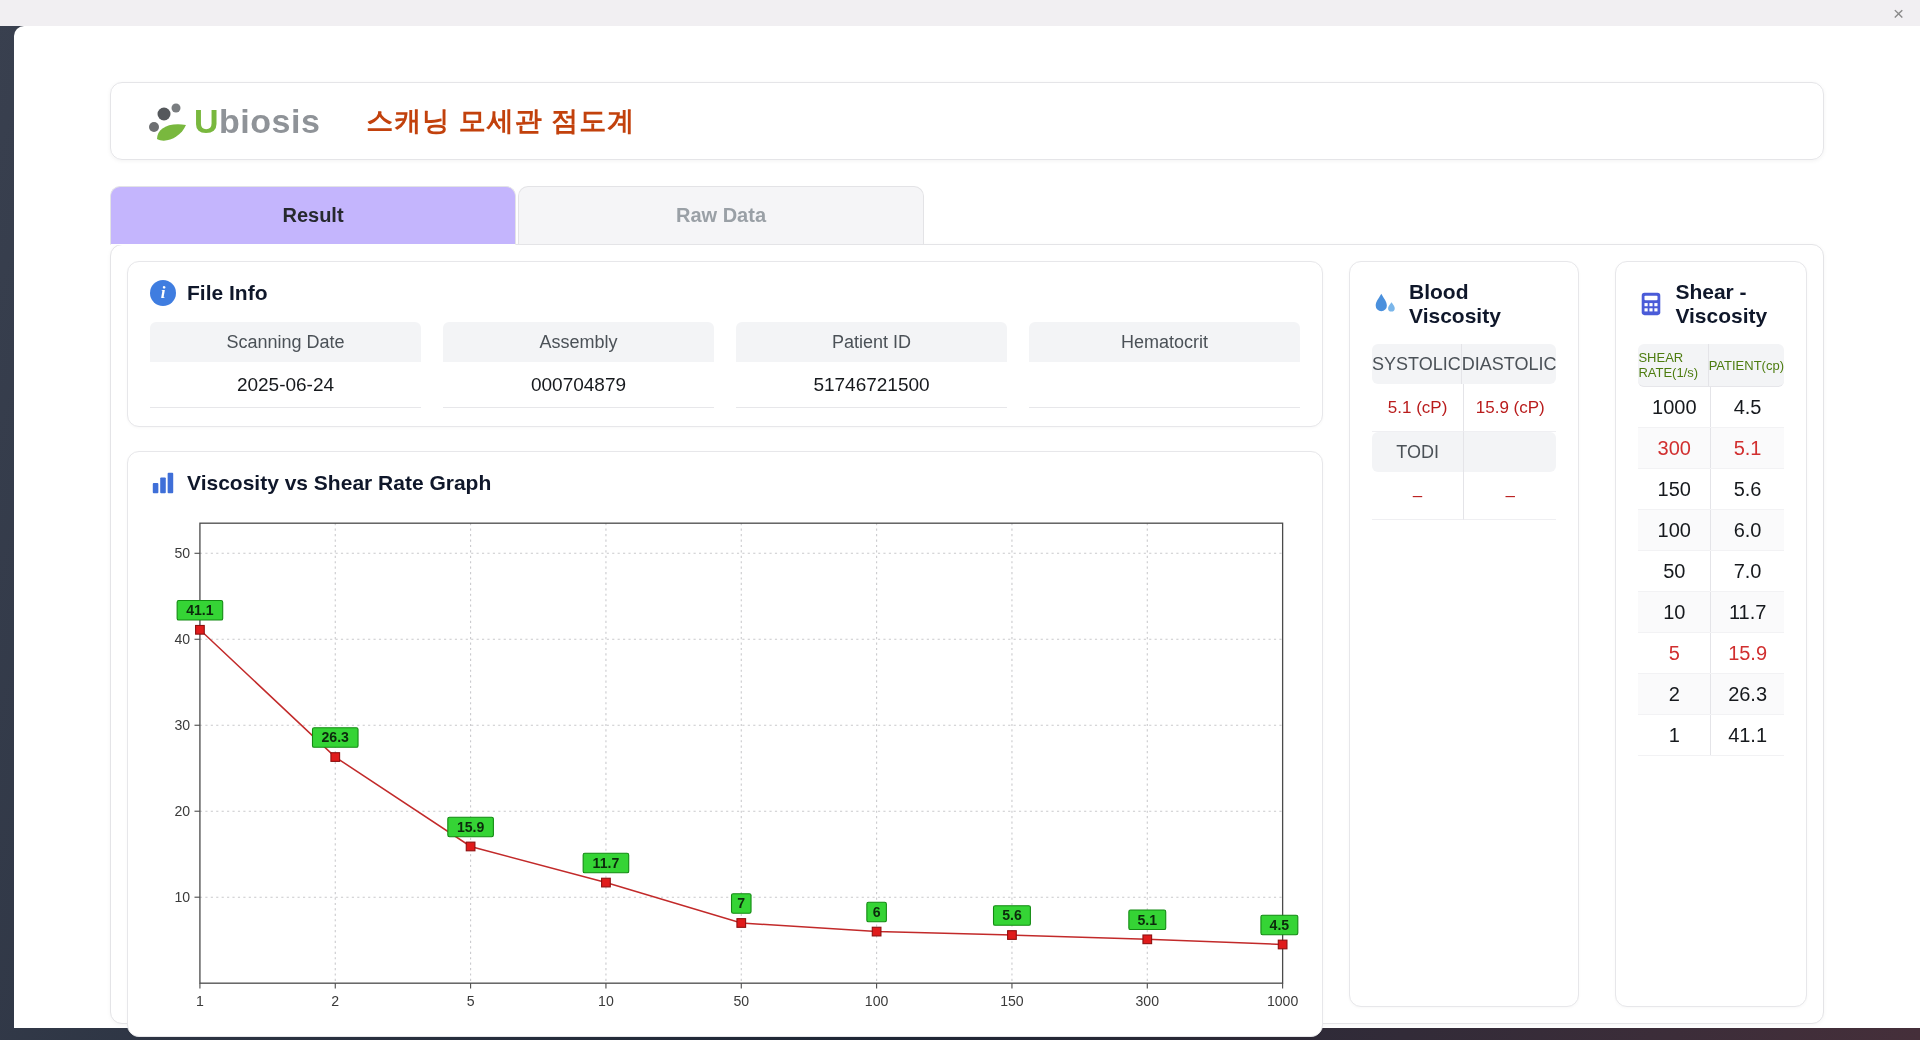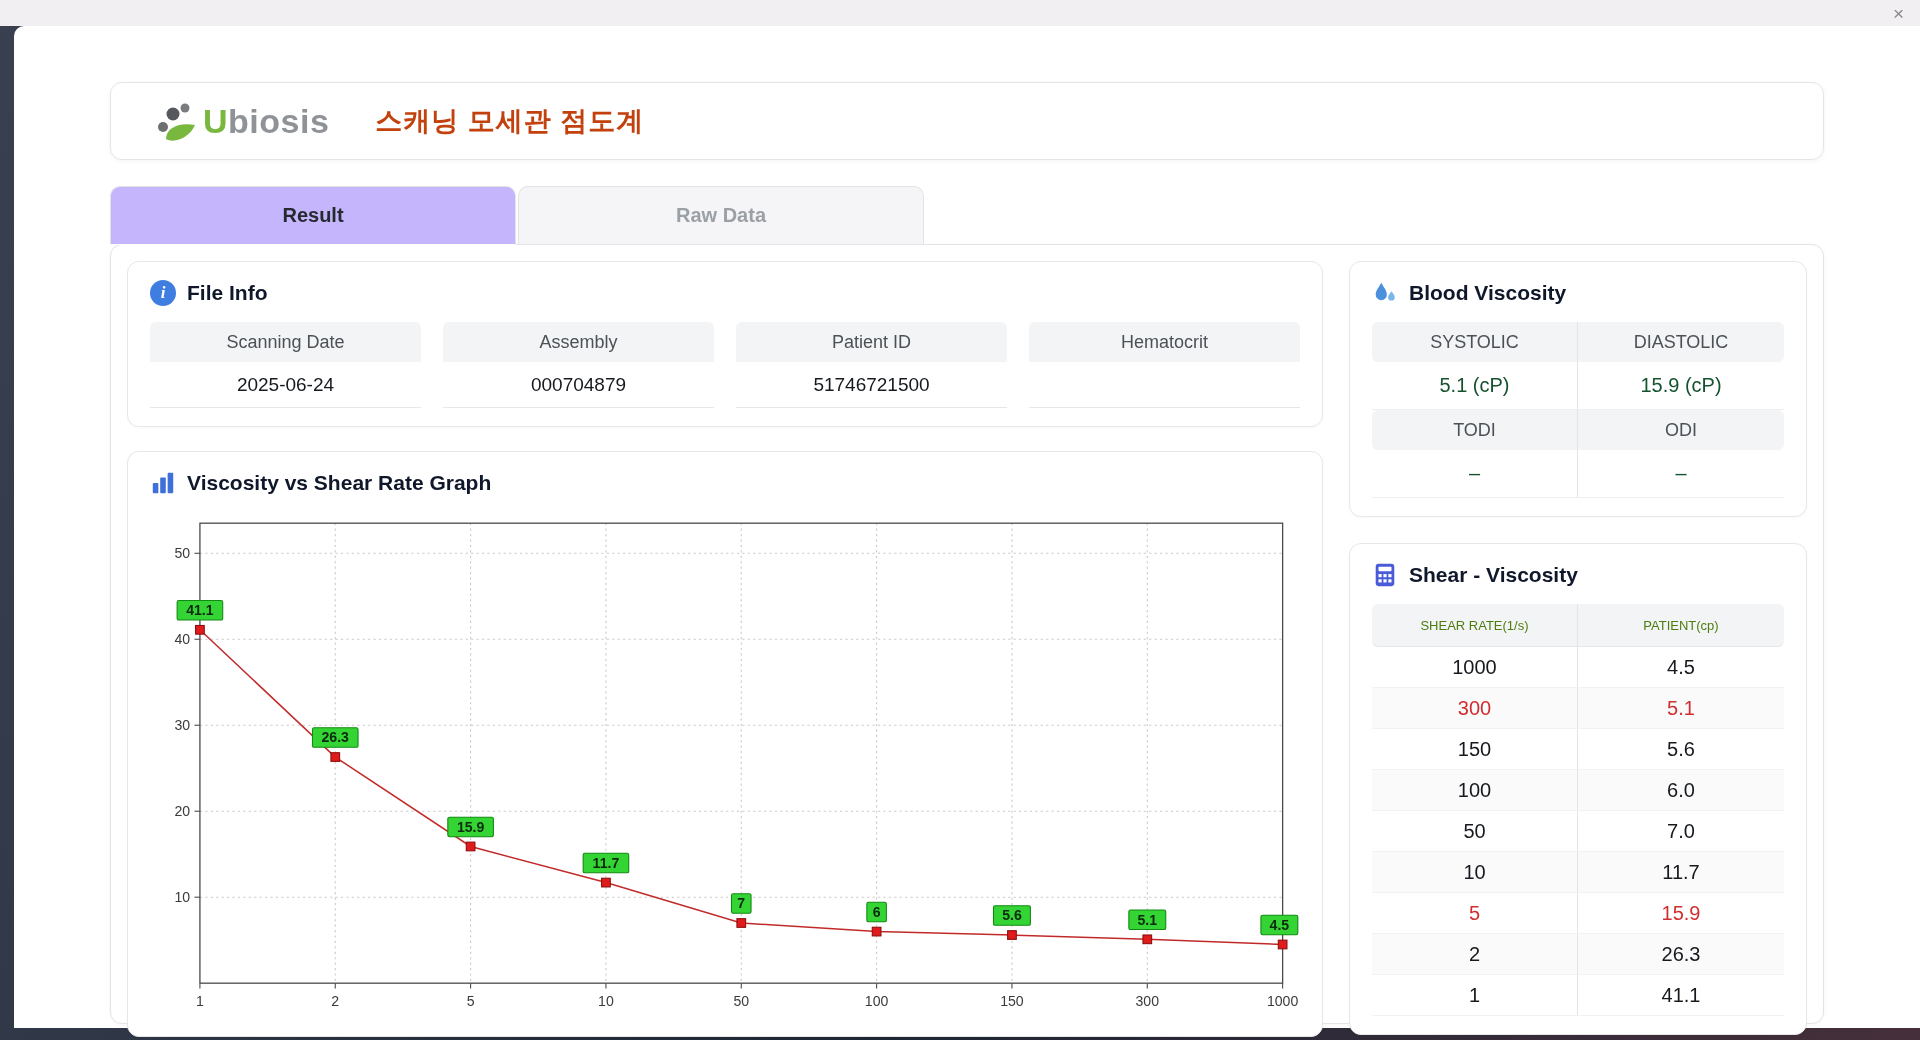--- a/index.html
+++ b/index.html
@@ -5,37 +5,37 @@
   *{box-sizing:border-box;margin:0;padding:0}
   html,body{width:1920px;height:1040px;overflow:hidden}
   body{font-family:"Liberation Sans","DejaVu Sans",sans-serif;background:linear-gradient(110deg,#39404f 0%,#1f2736 55%,#452f3a 100%);position:relative}
 
   
   .titlebar{position:absolute;top:0;left:0;right:0;height:26px;background:#f1eff2;display:flex;align-items:center;justify-content:flex-end;padding-right:16px;z-index:5}
   .close-btn{color:#8a8a8a;font-size:19px;line-height:1;cursor:pointer}
   .screen{position:absolute;top:26px;left:14px;right:0;bottom:12px;background:#fff;border-radius:10px 0 0 0;padding:56px 96px 0}
 
   
-  .header-card{height:78px;border:1px solid #e5e5e8;border-radius:12px;display:flex;align-items:center;padding:0 42px;box-shadow:0 1px 4px rgba(0,0,0,.05)}
+  .header-card{height:78px;border:1px solid #e5e5e8;border-radius:12px;display:flex;align-items:center;padding:0 33px;box-shadow:0 1px 4px rgba(0,0,0,.05)}
   .logo{display:flex;align-items:center;gap:4px}
   .logo-mark{width:46px;height:42px}
   .logo-text{font-size:34px;font-weight:600;color:#8f9398;letter-spacing:.5px}
   .logo-u{color:#79b83e}
   .app-title{margin-left:46px;font-size:27px;font-weight:700;color:#c2410c;letter-spacing:1px}
 
   
   .tabs{display:flex;margin-top:26px;position:relative;z-index:2;align-items:flex-start}
   .tab{width:406px;display:flex;align-items:center;justify-content:center;font-size:20px;font-weight:700;border:1px solid #e3e3e6;border-radius:10px 10px 0 0;cursor:pointer}
   .tab.active{height:59px;background:#c4b5fd;color:#26292e;border-bottom:1px solid #fff;margin-bottom:-1px}
   .tab.inactive{height:58px;background:#f5f5f7;color:#9aa0a6;border-bottom:none;margin-left:2px}
 
   
   .content-card{position:relative;z-index:1;border:1px solid #e4e4e7;border-radius:12px;height:780px;padding:16px;display:flex;gap:26px;box-shadow:0 1px 4px rgba(0,0,0,.04);background:#fff}
   .left-col{flex:1;display:flex;flex-direction:column;gap:24px;min-width:0}
-  .right-col{width:458px;display:flex;flex-direction:column;gap:26px}
+  .right-col{width:458px;display:flex;flex-direction:row;gap:36px}
   .card{border:1px solid #e7e7ea;border-radius:12px;padding:18px 22px;background:#fff;box-shadow:0 1px 3px rgba(0,0,0,.03)}
   .card-title-row{display:flex;align-items:center;gap:11px}
   .card-title{font-size:21px;font-weight:700;color:#0f172a}
   .icon{width:26px;height:26px;flex:0 0 auto}
   .info-icon{background:#3f7de0;color:#fff;border-radius:50%;display:flex;align-items:center;justify-content:center;font-size:17px;font-weight:700;font-family:"Liberation Serif",serif;font-style:italic}
 
   
   .fields{display:grid;grid-template-columns:repeat(4,1fr);gap:22px;margin-top:16px}
   .field-label{background:#f3f4f6;border-radius:6px 6px 0 0;height:40px;display:flex;align-items:center;justify-content:center;font-size:18px;color:#4b5157}
   .field-value{height:46px;display:flex;align-items:center;justify-content:center;font-size:19px;color:#16191d;border-bottom:1px solid #e7e7ea;background:#fff}
@@ -49,21 +49,21 @@
   .tick-label{font-family:"Liberation Sans",sans-serif;font-size:13px;fill:#3a3a3a}
   .pt-label{font-family:"Liberation Sans",sans-serif;font-size:13px;font-weight:700;fill:#0c2a0c}
 
   
   .bv-table{margin-top:16px}
   .bv-row{display:grid;grid-template-columns:1fr 1fr}
   .bv-row.head{background:#f3f4f6;border-radius:6px;overflow:hidden}
   .bv-cell{display:flex;align-items:center;justify-content:center}
   .bv-cell.c1{border-right:1px solid #e4e4e8}
   .bv-row.head .bv-cell{height:40px;font-size:18px;color:#4b5157}
-  .bv-row.val .bv-cell{height:48px;font-size:20px;color:#14532d;border-bottom:1px solid #efeff2}
+  .bv-row.val .bv-cell{height:48px;font-size:17px;color:#b91c1c;border-bottom:1px solid #efeff2}
 
   
   .sv-table{margin-top:16px}
   .sv-row{display:grid;grid-template-columns:1fr 1fr;border-bottom:1px solid #f2f2f4}
   .sv-row.head{background:#f3f4f6;border-radius:6px;overflow:hidden;border-bottom:1px solid #e6e6ea}
   .sv-cell{display:flex;align-items:center;justify-content:center;height:40px;font-size:20px;color:#16191d}
   .sv-row.head .sv-cell{height:42px;font-size:13px;color:#4d7c0f}
   .sv-cell.c1{border-right:1px solid #e4e4e8}
   .sv-row.alt{background:#fafafb}
   .sv-row.red .sv-cell{color:#d12f2f}
@@ -222,21 +222,20 @@
           <div class="bv-row head">
             <div class="bv-cell c1">SYSTOLIC</div>
             <div class="bv-cell c2">DIASTOLIC</div>
           </div>
           <div class="bv-row val">
             <div class="bv-cell c1">5.1 (cP)</div>
             <div class="bv-cell c2">15.9 (cP)</div>
           </div>
           <div class="bv-row head">
             <div class="bv-cell c1">TODI</div>
-            <div class="bv-cell c2">ODI</div>
           </div>
           <div class="bv-row val">
             <div class="bv-cell c1">–</div>
             <div class="bv-cell c2">–</div>
           </div>
         </div>
       </section>
 
       <section class="card shear-card">
         <div class="card-title-row">

